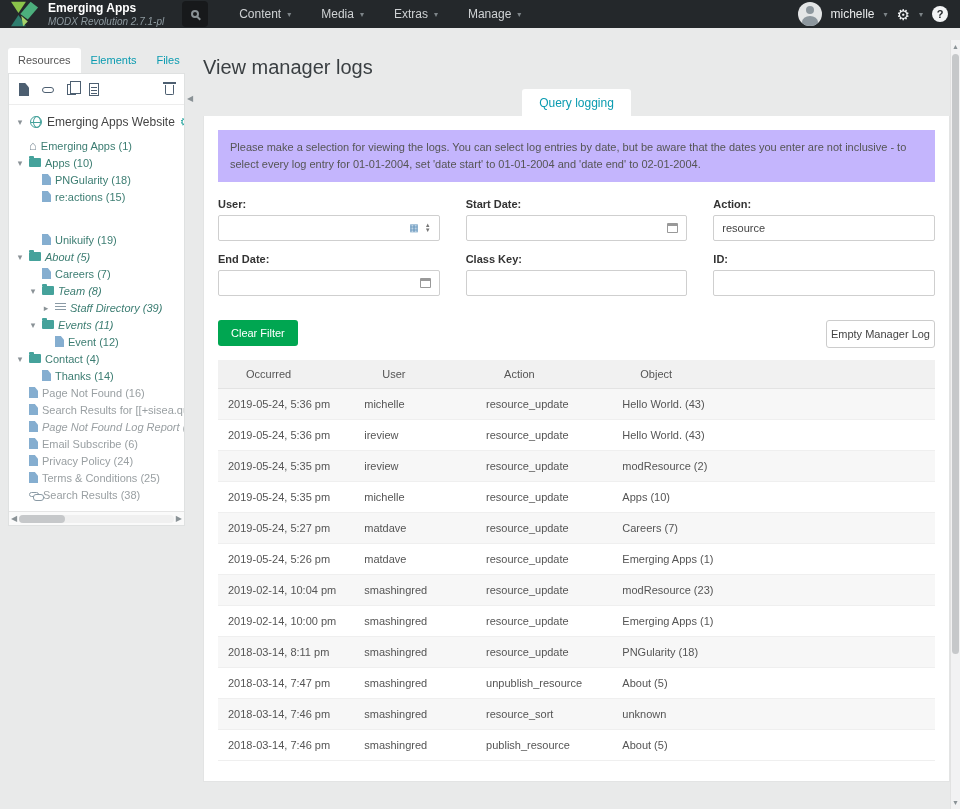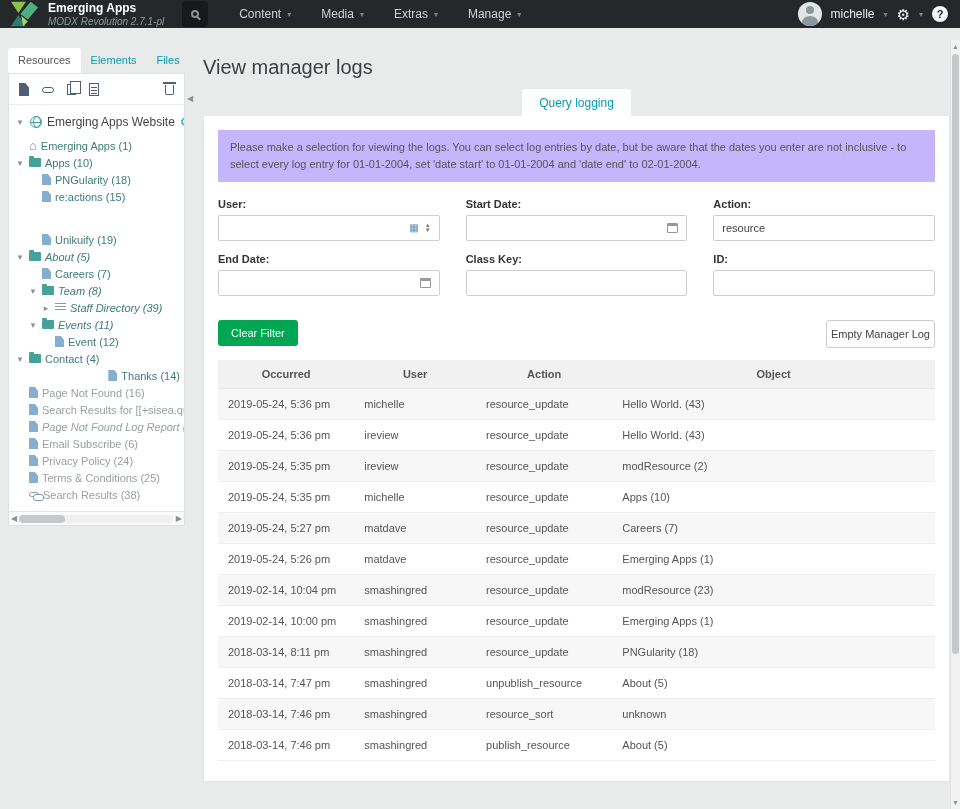--- a/index.html
+++ b/index.html
@@ -92,21 +92,21 @@
   .input .val { flex:1; }
   .grid-ic { color:#5b8fb9; font-size:10px; line-height:1; }
   .spin { display:inline-flex; flex-direction:column; color:#777; cursor:pointer; }
   .spin::before { content:'▲'; font-size:6px; line-height:5px; }
   .spin::after { content:'▼'; font-size:6px; line-height:5px; }
   .ic-cal { width:11px; height:10px; border:1px solid #999; border-top:3px solid #999; border-radius:1px; display:inline-block; cursor:pointer; }
   .actions { display:flex; justify-content:space-between; align-items:flex-start; margin:24px 0 12px; }
   .btn-green { background:#00a651; color:#fff; border:none; border-radius:3px; padding:7px 13px; font-size:11px; cursor:pointer; }
   .btn-plain { background:#fff; border:1px solid #ccc; border-radius:3px; padding:7px 4px; font-size:11px; color:#444; cursor:pointer; }
   table { width:100%; border-collapse:collapse; font-size:11px; color:#555; }
-  thead th { background:#f1f1f1; text-align:center; font-weight:bold; padding:8px 28px; color:#555;
+  thead th { background:#f1f1f1; text-align:left; font-weight:normal; padding:8px 28px; color:#555;
     border-bottom:1px solid #e3e3e3; cursor:pointer; }
   th.col0 { width:19%; } th.col1 { width:17%; } th.col2 { width:19%; }
   tbody td { padding:9px 10px; border-bottom:1px solid #efefef; }
   tbody tr:nth-child(odd) { background:#f7f7f7; }
 
   
   .vscroll { position:absolute; top:40px; right:0; width:10px; bottom:0; background:#f2f2f3; border-left:1px solid #e2e2e2; }
   .v-arrow { position:absolute; left:1px; font-size:7px; color:#8a9296; line-height:1; cursor:pointer; }
   .v-arrow.up { top:3px; } .v-arrow.down { bottom:3px; }
   .v-thumb { position:absolute; top:14px; left:1px; width:7px; height:600px; background:#c6c8ca; border-radius:4px; cursor:pointer; }
@@ -234,21 +234,21 @@
             <div class="tree-item" style="padding-left: 28px;">
               <span class="tree-caret"></span>
               <span class="tree-ic ic-doc"></span>
               <span class="tree-label published">Event (12)</span>
             </div>
             <div class="tree-item" style="padding-left: 2px;">
               <span class="tree-caret">▾</span>
               <span class="tree-ic ic-folder"></span>
               <span class="tree-label published">Contact (4)</span>
             </div>
-            <div class="tree-item" style="padding-left: 15px; justify-content: flex-end;">
+            <div class="tree-item" style="padding-left: 15px;">
               <span class="tree-caret"></span>
               <span class="tree-ic ic-doc"></span>
               <span class="tree-label published">Thanks (14)</span>
             </div>
             <div class="tree-item" style="padding-left: 2px;">
               <span class="tree-caret"></span>
               <span class="tree-ic ic-doc"></span>
               <span class="tree-label hidden">Page Not Found (16)</span>
             </div>
             <div class="tree-item" style="padding-left: 2px;">

